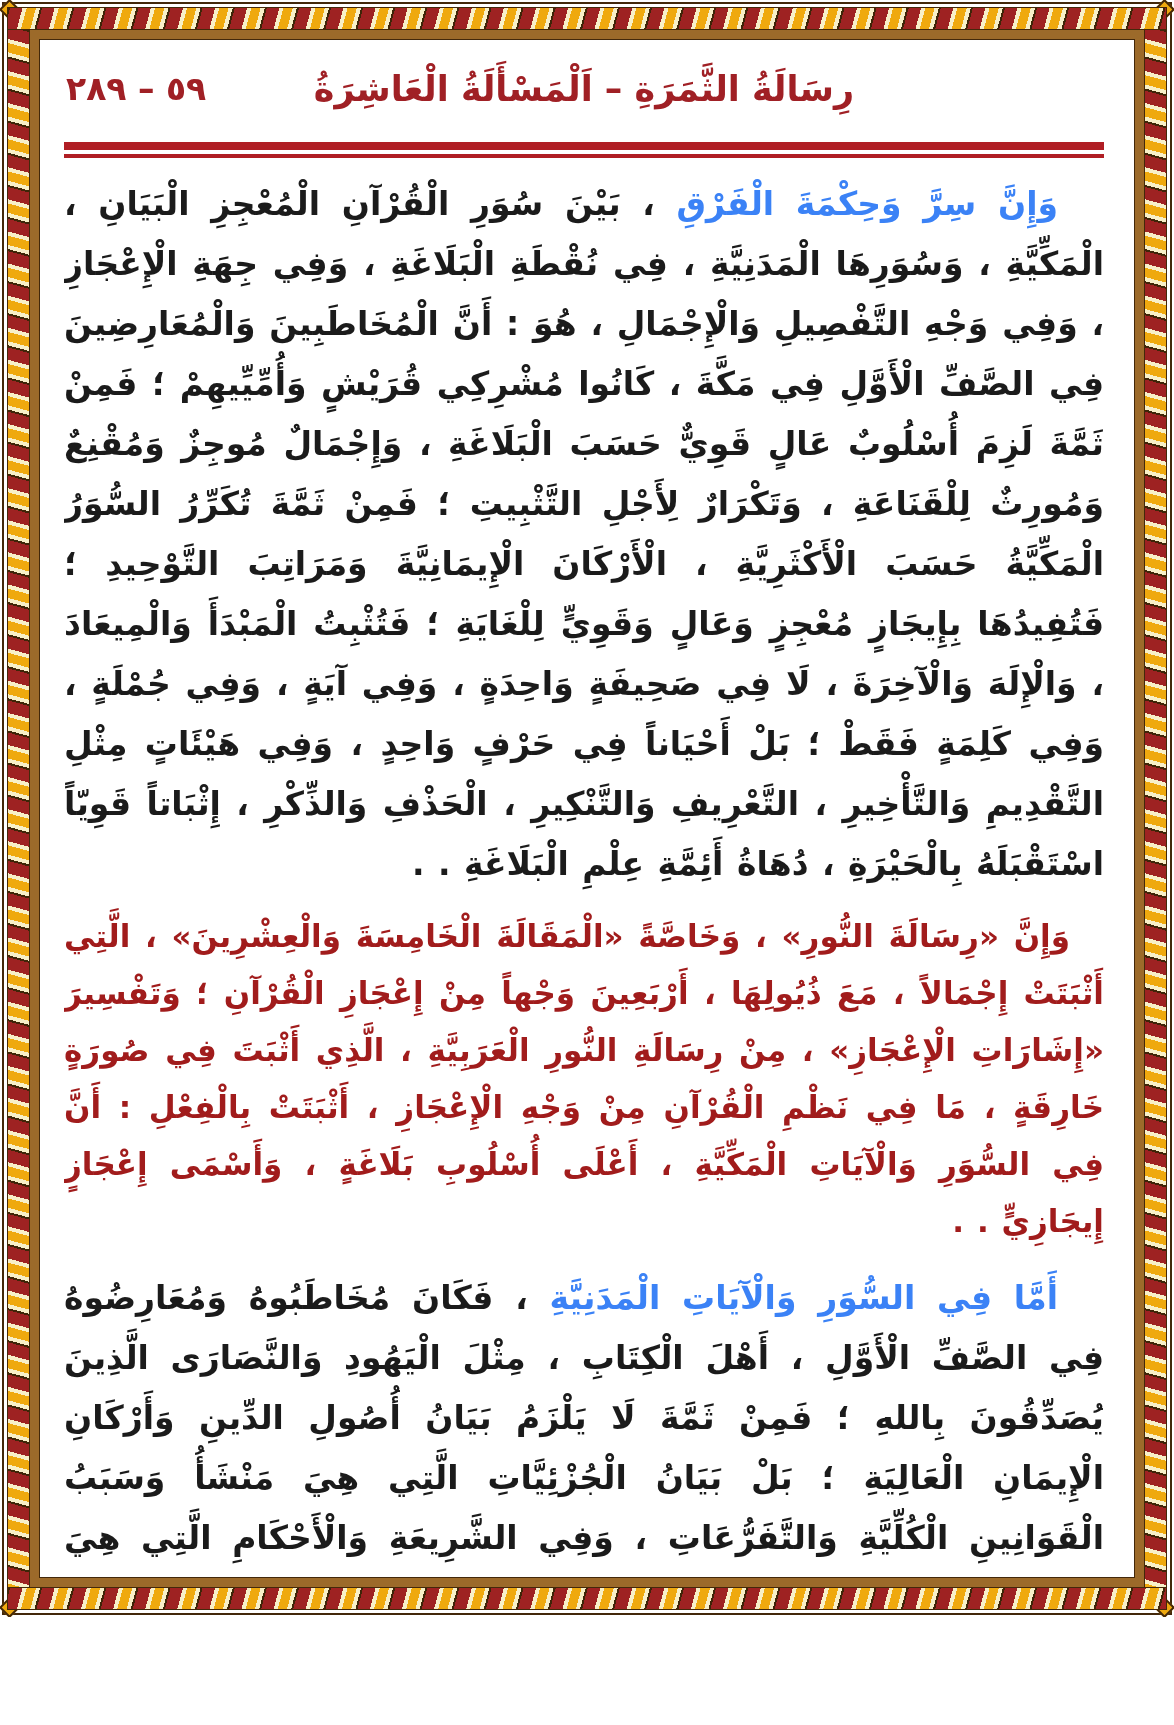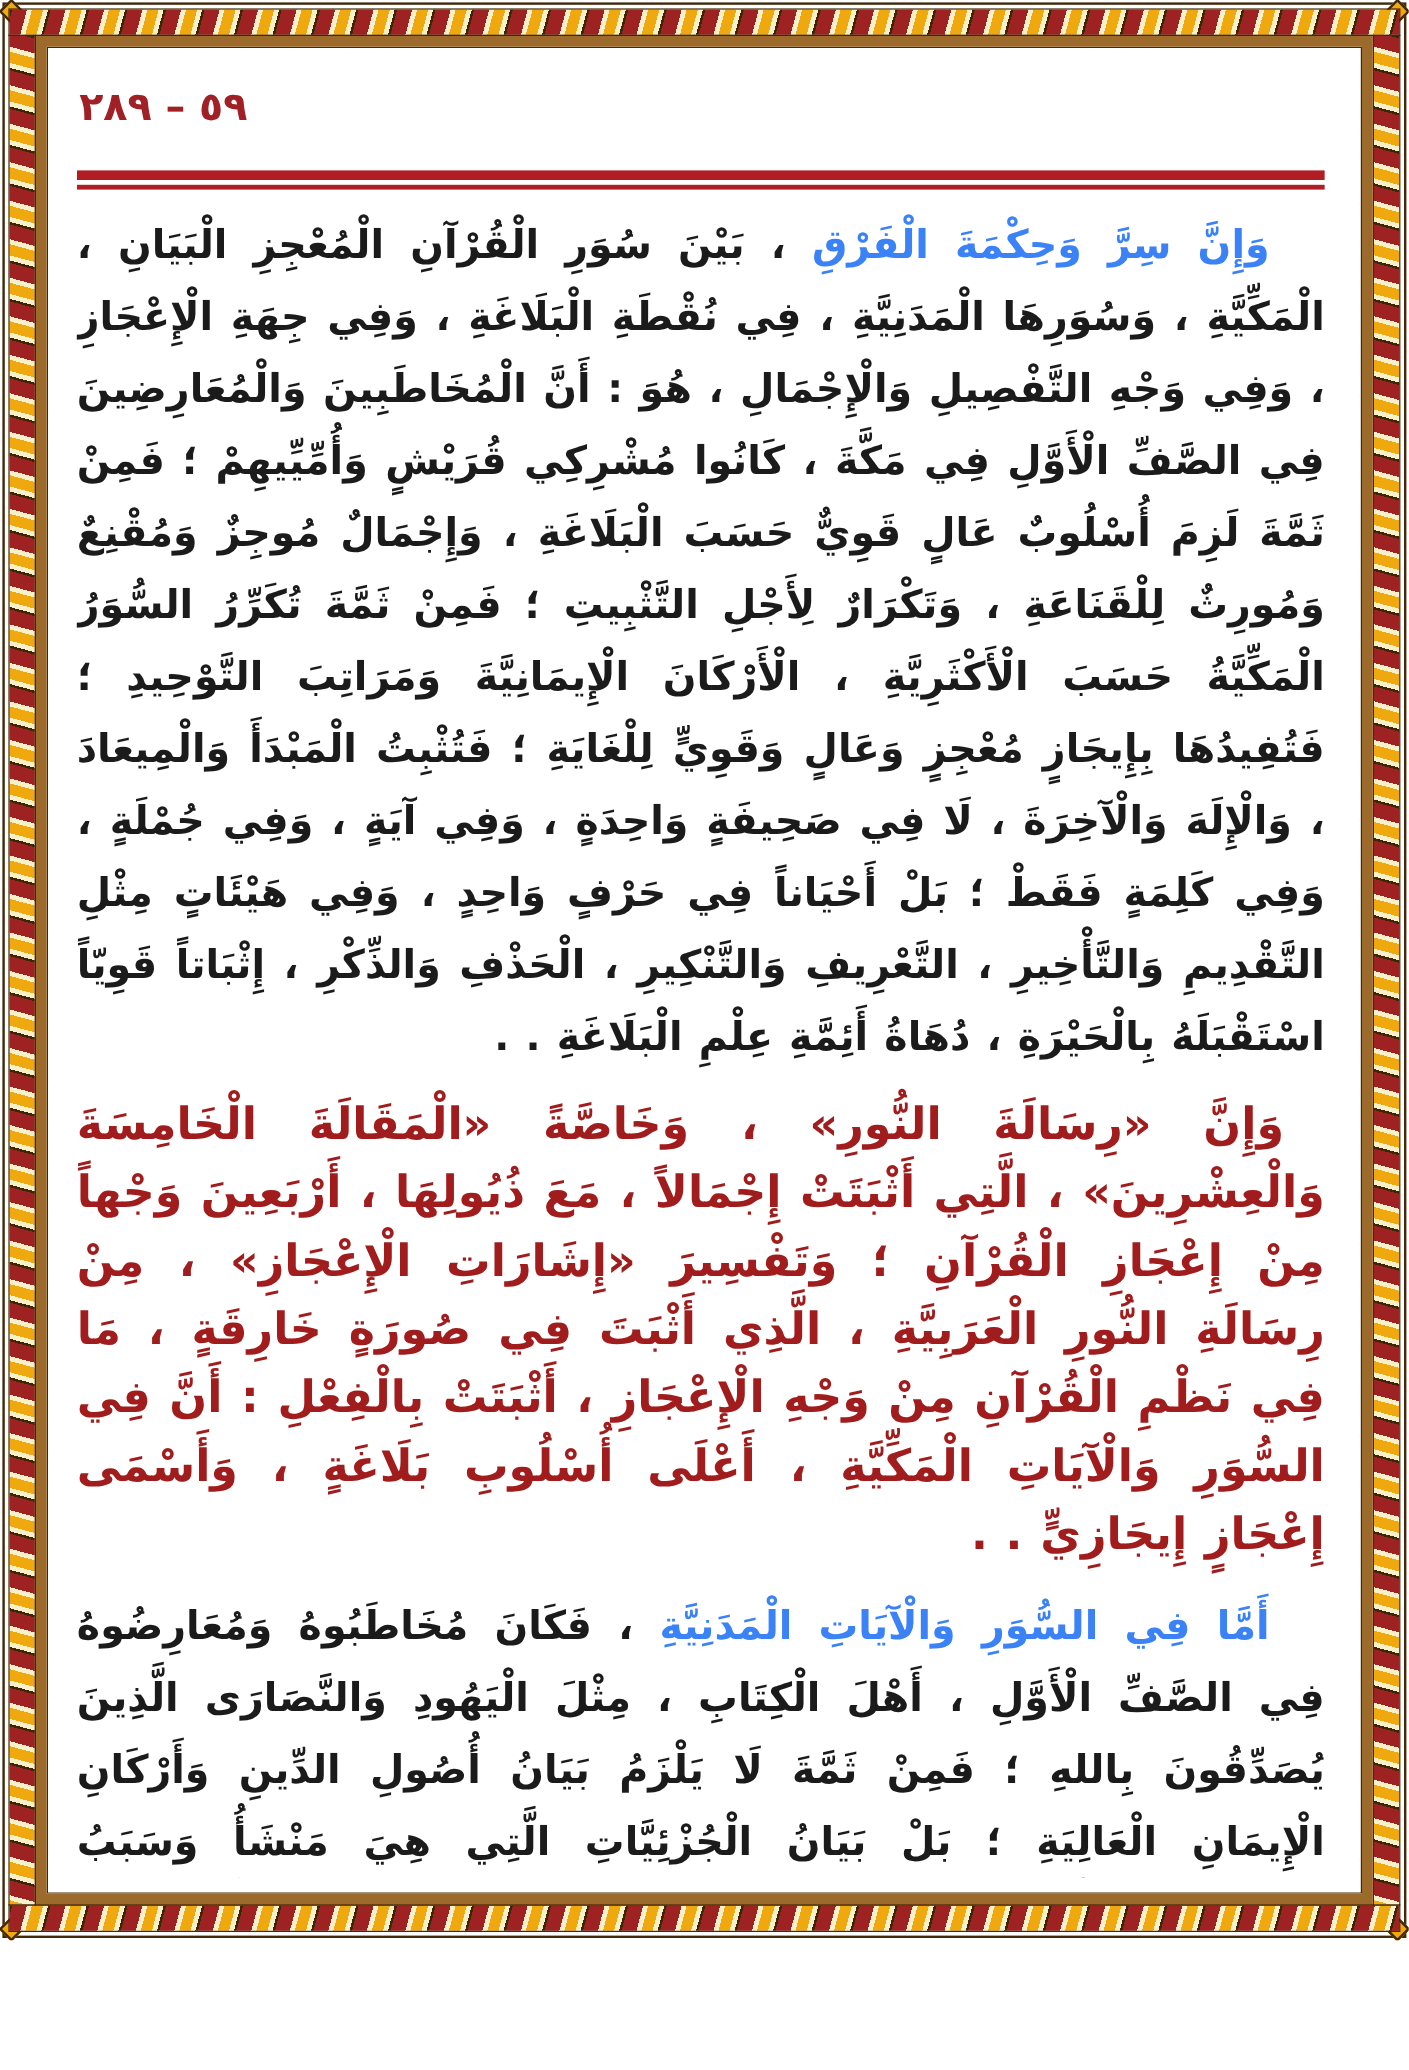--- a/index.html
+++ b/index.html
@@ -82,21 +82,21 @@
     color:#1b1b1b;
     line-height:60px;
     text-align:justify;
     text-indent:46px;
     direction:rtl;
     word-spacing:2px;
   }
   .red-lead { color:#3b82f6; }
   p.red-para {
     color:#a11c1c;
-    font-size:37px;
+    font-size:31px;
     line-height:57px;
     text-indent:34px;
     margin-bottom:18px;
   }
 </style>
 </head>
 <body>
 
 <div class="page">
 
@@ -109,20 +109,21 @@
   <div class="edge edge-top"></div>
   <div class="edge edge-bottom"></div>
   <div class="edge edge-left"></div>
   <div class="edge edge-right"></div>
   <div class="brown-band"></div>
 
   <div class="content">
 
     <div class="header">
       <div class="page-number">٥٩ – ٢٨٩</div>
+      <div class="title">رِسَالَةُ الثَّمَرَةِ – اَلْمَسْأَلَةُ الْعَاشِرَةُ</div>
     </div>
 
     <div class="header-rule">
       <div class="rule-thick"></div>
       <div class="rule-gap"></div>
       <div class="rule-thin"></div>
     </div>
 
     <div class="body-text">
 

